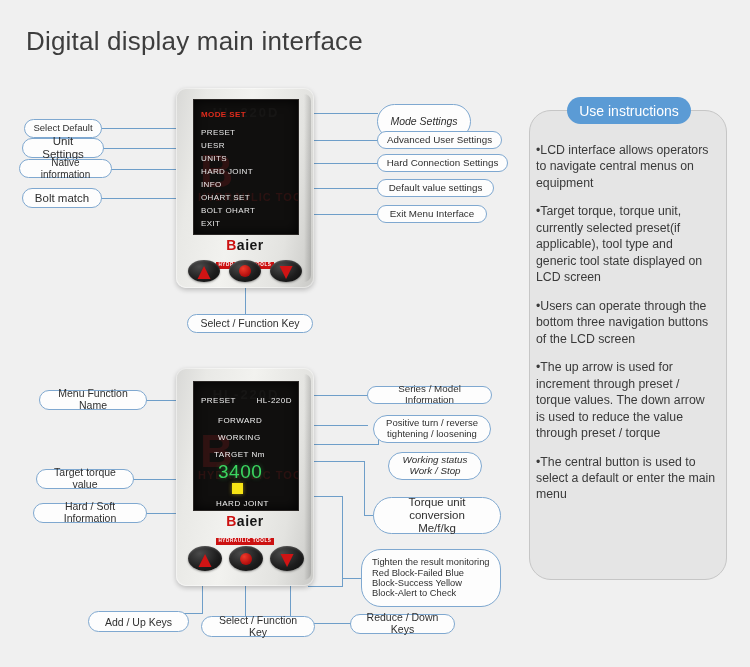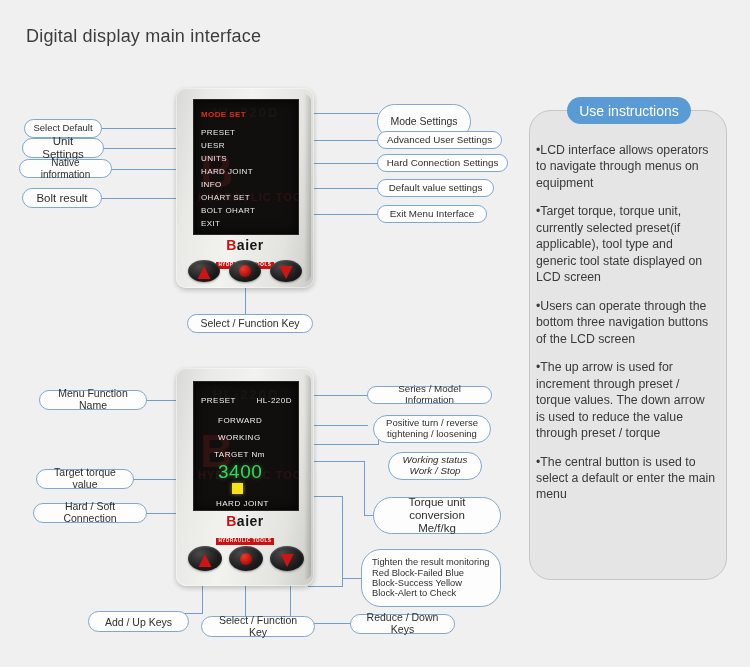--- a/index.html
+++ b/index.html
@@ -18,21 +18,21 @@
     position: relative;
     width: 750px;
     height: 667px;
   }
 
   
   .page-title {
     position: absolute;
     left: 26px;
     top: 26px;
-    font-size: 18px;
+    font-size: 26px;
     color: #3d3d3d;
     font-weight: normal;
     letter-spacing: 0.2px;
     white-space: nowrap;
   }
 
   
   .pill {
     position: absolute;
     box-sizing: border-box;
@@ -289,24 +289,24 @@
   <div class="pill" style="left:24px; top:119px; width:78px; height:19px; font-size:9.5px;">
     <span>Select Default</span>
   </div>
   <div class="pill" style="left:22px; top:138px; width:82px; height:20px; font-size:11.5px;">
     <span>Unit Settings</span>
   </div>
   <div class="pill" style="left:19px; top:159px; width:93px; height:19px; font-size:10px;">
     <span>Native information</span>
   </div>
   <div class="pill" style="left:22px; top:188px; width:80px; height:20px; font-size:11.5px;">
-    <span>Bolt result</span>
-  </div>
-
-  <div class="pill" style="left:377px; top:104px; width:94px; height:35px; font-size:10.5px;">
+    <span>Bolt match</span>
+  </div>
+
+  <div class="pill" style="left:377px; top:104px; width:94px; height:35px; font-size:10.5px;font-style:italic;">
     <span>Mode Settings</span>
   </div>
   <div class="pill" style="left:377px; top:131px; width:125px; height:18px; font-size:9.8px;">
     <span>Advanced User Settings</span>
   </div>
   <div class="pill" style="left:377px; top:154px; width:131px; height:18px; font-size:9.8px;">
     <span>Hard Connection Settings</span>
   </div>
   <div class="pill" style="left:377px; top:179px; width:117px; height:18px; font-size:9.8px;">
     <span>Default value settings</span>
@@ -382,21 +382,21 @@
     </div>
   </div>
 
   <div class="pill" style="left:39px; top:390px; width:108px; height:20px; font-size:10.5px;">
     <span>Menu Function Name</span>
   </div>
   <div class="pill" style="left:36px; top:469px; width:98px; height:20px; font-size:10.5px;">
     <span>Target torque value</span>
   </div>
   <div class="pill" style="left:33px; top:503px; width:114px; height:20px; font-size:10.5px;">
-    <span>Hard / Soft Connection</span>
+    <span>Hard / Soft Information</span>
   </div>
 
   <div class="pill" style="left:367px; top:386px; width:125px; height:18px; font-size:9.8px;">
     <span>Series / Model Information</span>
   </div>
   <div class="pill multi" style="left:373px; top:415px; width:118px; height:28px; font-size:9.5px; white-space:pre-line;">
     <span style="white-space:pre-line;">Positive turn / reverse
 tightening / loosening</span>
   </div>
   <div class="pill multi" style="left:388px; top:452px; width:94px; height:28px; font-size:9.8px; white-space:pre-line;">
@@ -422,20 +422,20 @@
   </div>
   <div class="pill" style="left:350px; top:614px; width:105px; height:20px; font-size:10.5px;">
     <span>Reduce / Down Keys</span>
   </div>
 
   <div class="instr-panel" style="left:529px; top:110px; width:198px; height:470px;"></div>
   <div class="instr-badge" style="left:567px; top:97px; width:124px; height:27px;">
     <span>Use instructions</span>
   </div>
   <div class="instr-body" style="left:536px; top:142px; width:188px; padding-right:8px;">
-    <p>•LCD interface allows operators to navigate through menus on equipment</p>
+    <p>•LCD interface allows operators to navigate central menus on equipment</p>
     <p>•Target torque, torque unit, currently selected preset(if applicable), tool type and generic tool state displayed on LCD screen</p>
     <p>•Users can operate through the bottom three navigation buttons of the LCD screen</p>
     <p>•The up arrow is used for increment through preset / torque values. The down arrow is used to reduce the value through preset / torque</p>
     <p>•The central button is used to select a default or enter the main menu</p>
   </div>
 
 </div>
 
 </body></html>

